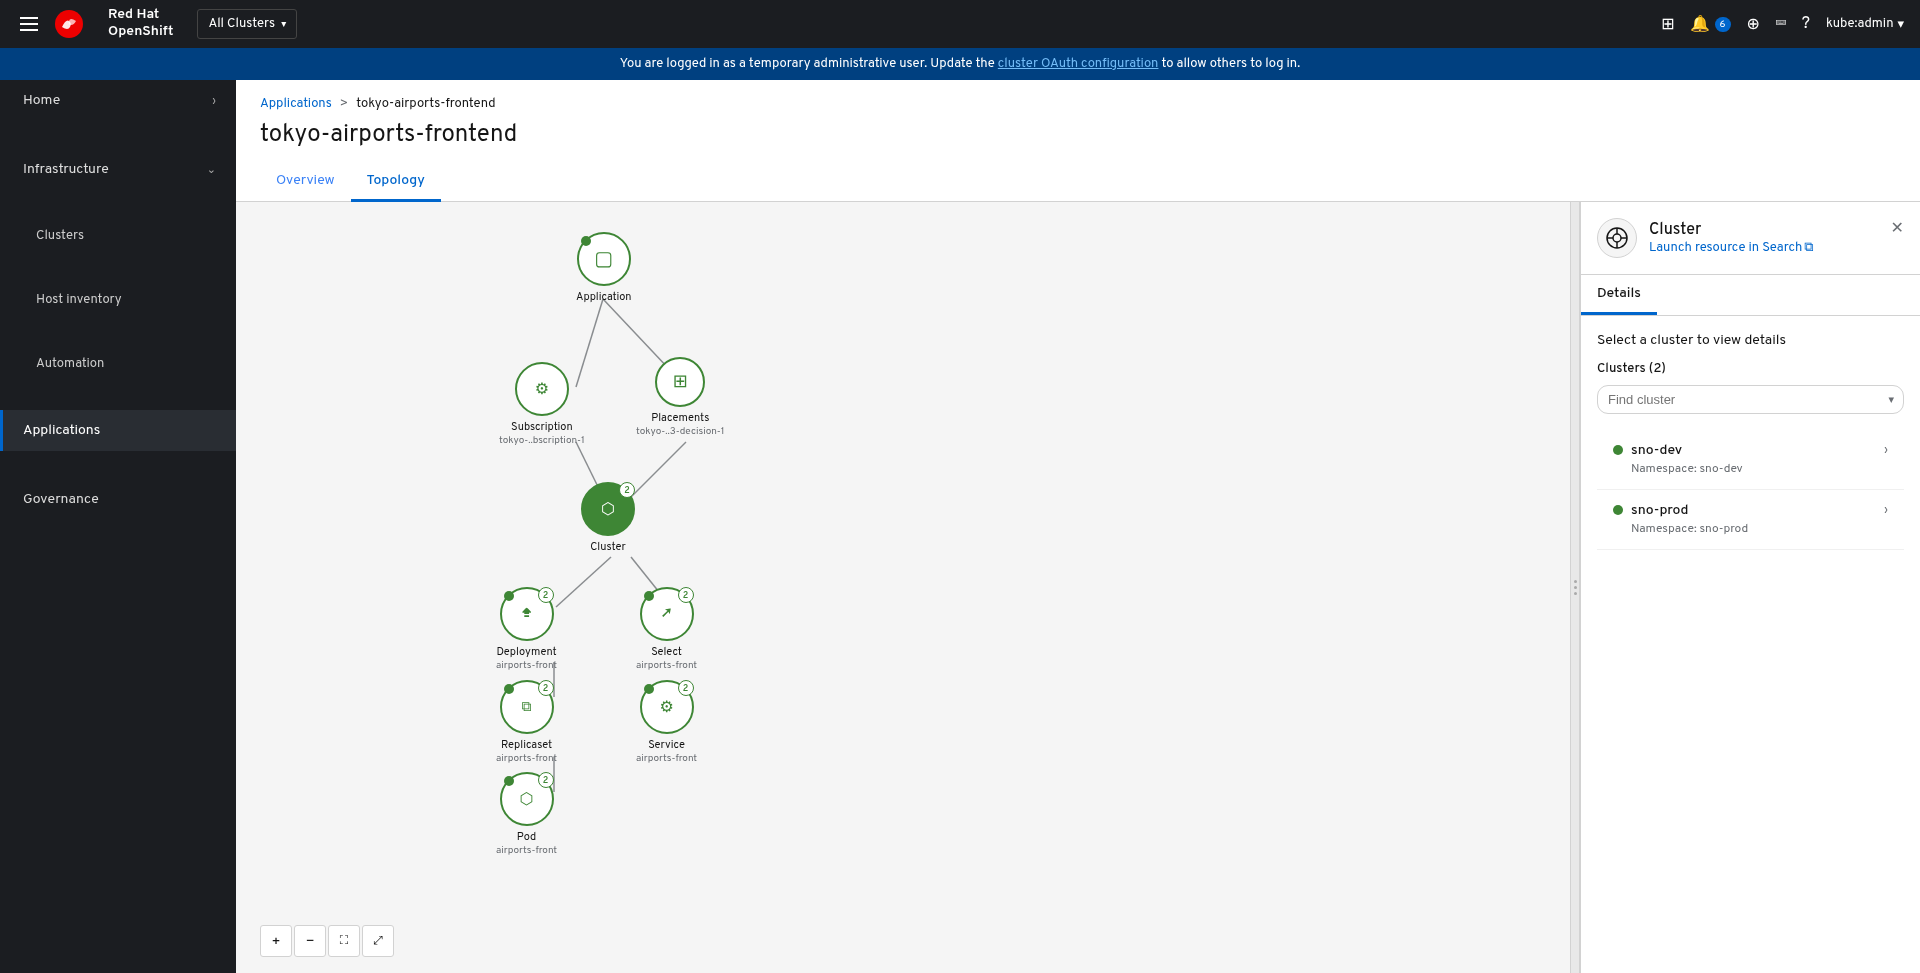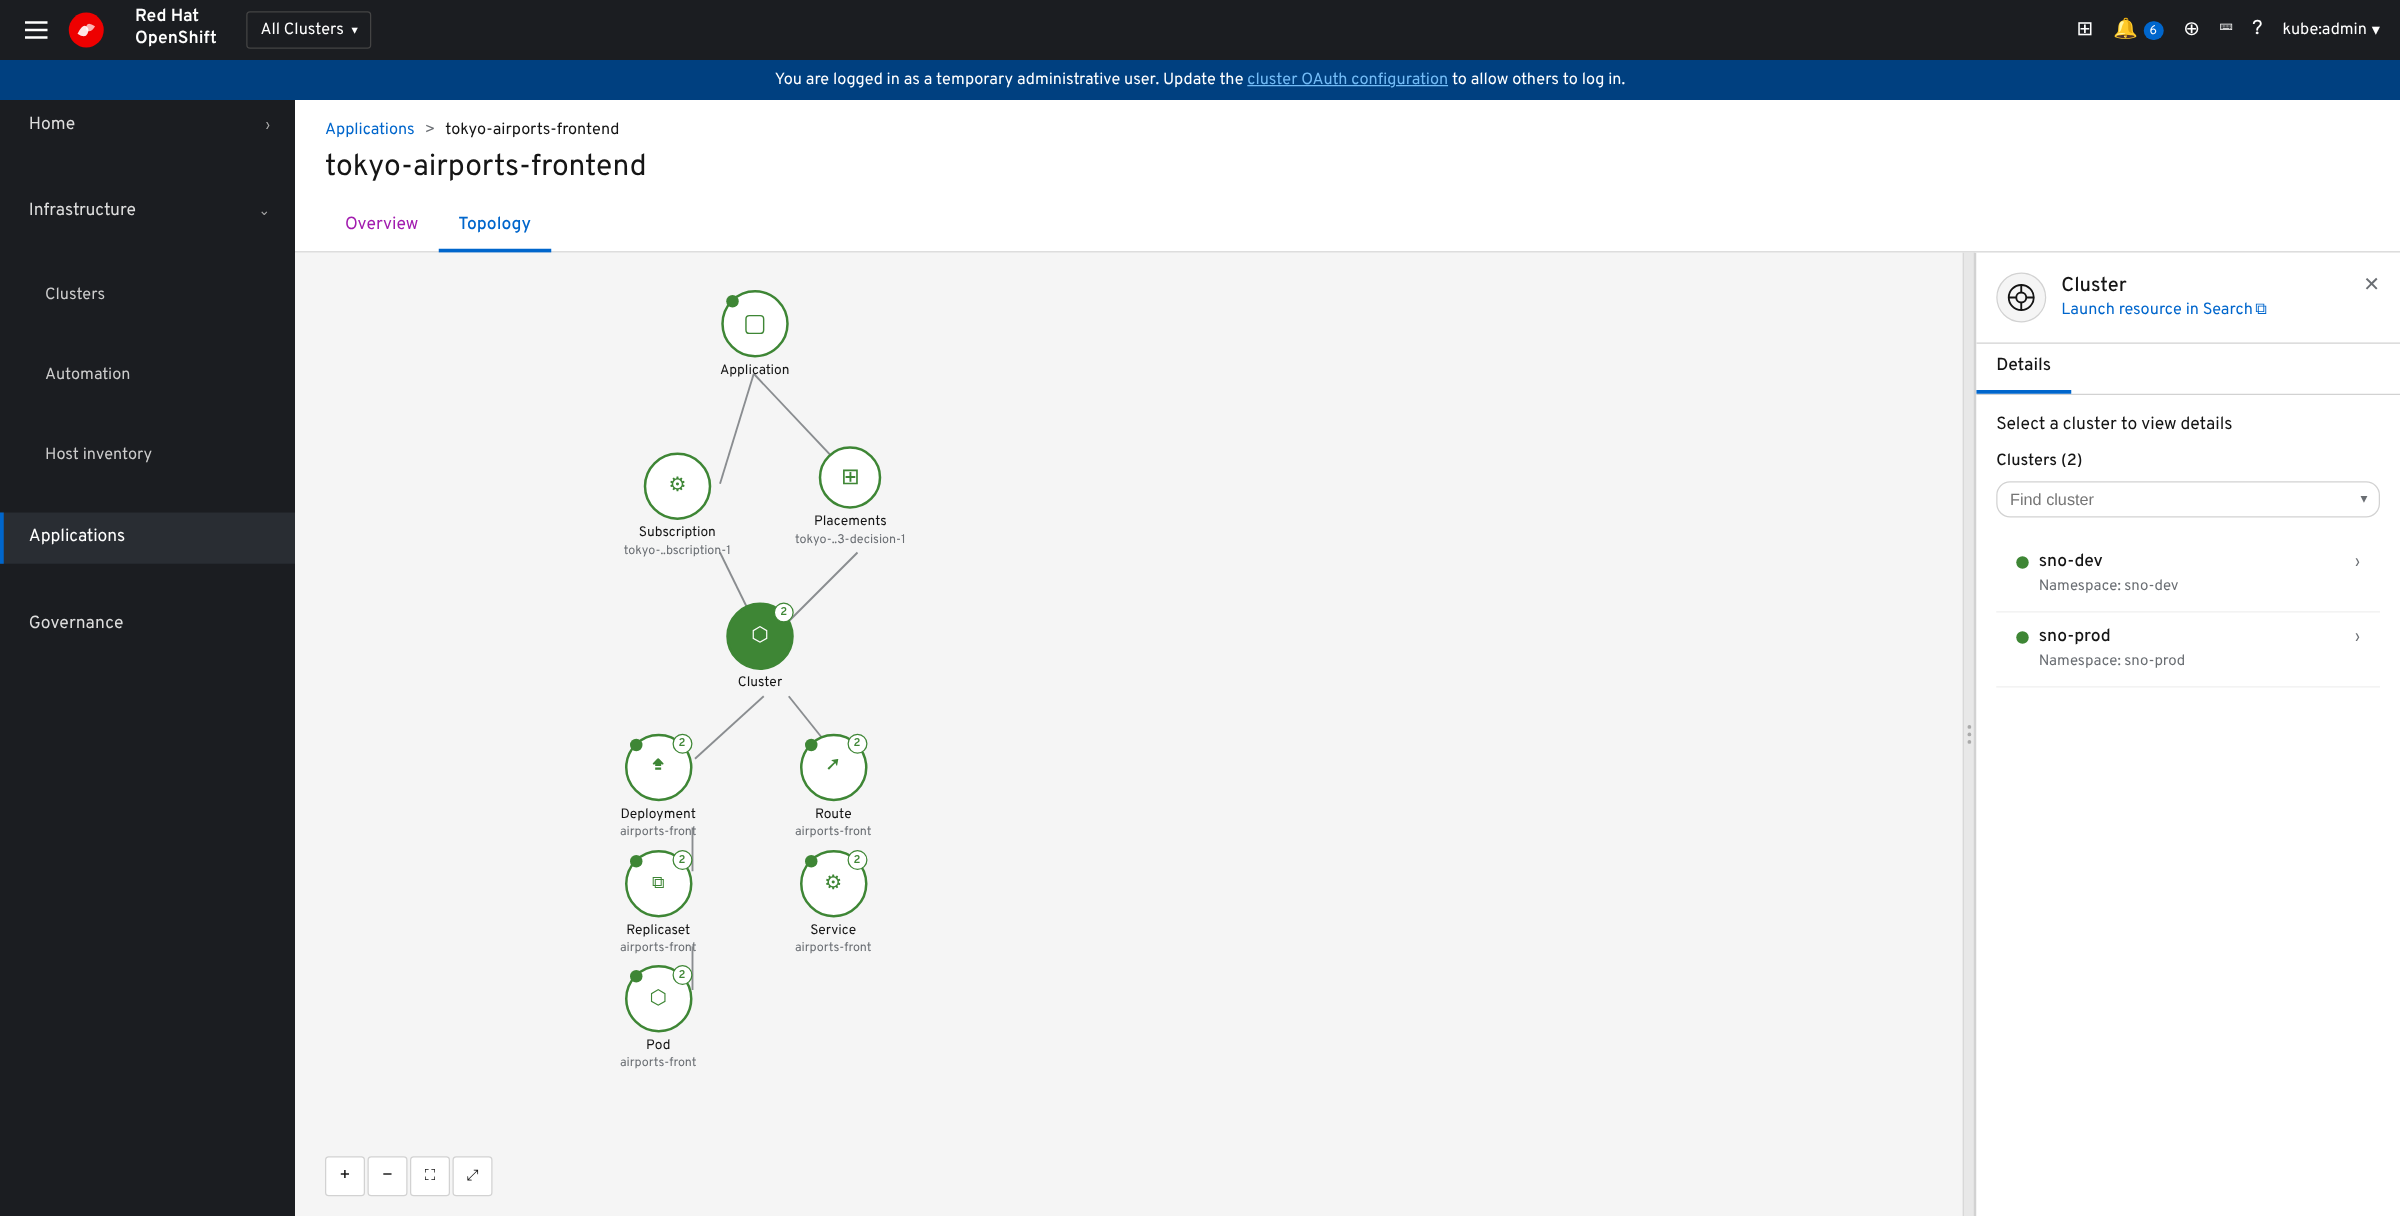--- a/index.html
+++ b/index.html
@@ -106,21 +106,21 @@
       margin-bottom: 8px;
     }
     .breadcrumb a { color: #06c; text-decoration: none; }
     .breadcrumb .sep { color: #6a6e73; }
     .page-title { font-size: 24px; font-weight: 400; color: #151515; margin-bottom: 12px; }
     .tabs { display: flex; gap: 0; }
     .tab {
       padding: 10px 16px;
       cursor: pointer;
       font-size: 14px;
-      color: #a21caf;
+      color: #3b82f6;
       border-bottom: 3px solid transparent;
       margin-bottom: -1px;
     }
     .tab.active { color: #06c; border-bottom-color: #06c; font-weight: 500; }
 
     
     .main-panel {
       flex: 1;
       display: flex;
       overflow: hidden;
@@ -317,24 +317,24 @@
       <span class="chevron">›</span>
     </div>
     <div class="sidebar-item">
       <span>Infrastructure</span>
       <span class="chevron">⌄</span>
     </div>
     <div class="sidebar-sub-item">
       <span>Clusters</span>
     </div>
     <div class="sidebar-sub-item">
+      <span>Host inventory</span>
+    </div>
+    <div class="sidebar-sub-item">
       <span>Automation</span>
-    </div>
-    <div class="sidebar-sub-item">
-      <span>Host inventory</span>
     </div>
     <div class="sidebar-item active">
       <span>Applications</span>
     </div>
     <div class="sidebar-item">
       <span>Governance</span>
     </div>
   </div>
 
   <div class="content-area">
@@ -415,21 +415,21 @@
           <div class="node-label">Deployment</div>
           <div class="node-sublabel">airports-front</div>
         </div>
 
         <div class="topology-node" style="left:400px; top:385px;">
           <div class="node-circle" style="position:relative;">
             <div class="node-status-dot"></div>
             <span style="font-size:16px; color:#3e8635;">↗</span>
             <span class="node-count-badge">2</span>
           </div>
-          <div class="node-label">Route</div>
+          <div class="node-label">Select</div>
           <div class="node-sublabel">airports-front</div>
         </div>
 
         <div class="topology-node" style="left:260px; top:478px;">
           <div class="node-circle" style="position:relative;">
             <div class="node-status-dot"></div>
             <span style="font-size:14px; color:#3e8635;">⧉</span>
             <span class="node-count-badge">2</span>
           </div>
           <div class="node-label">Replicaset</div>

